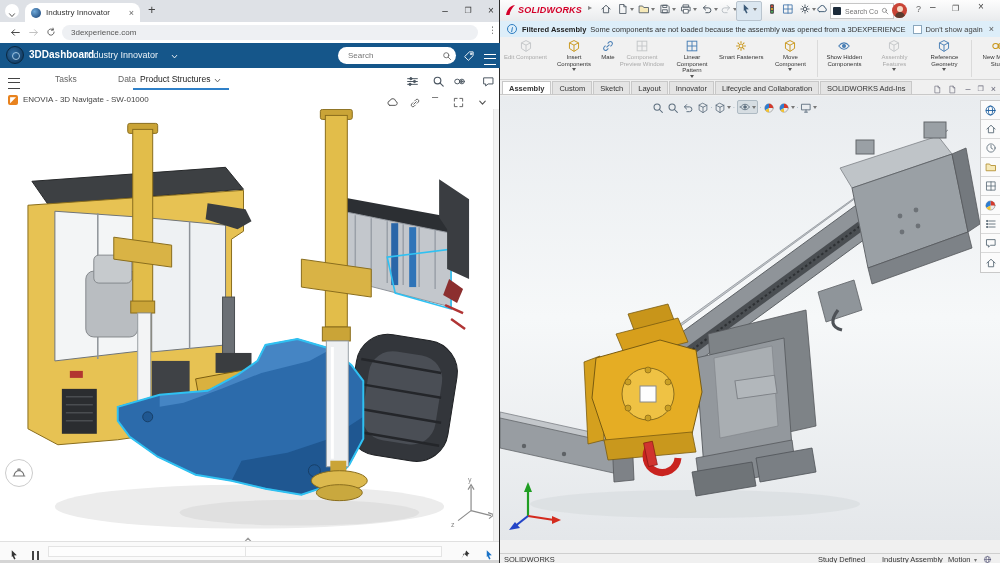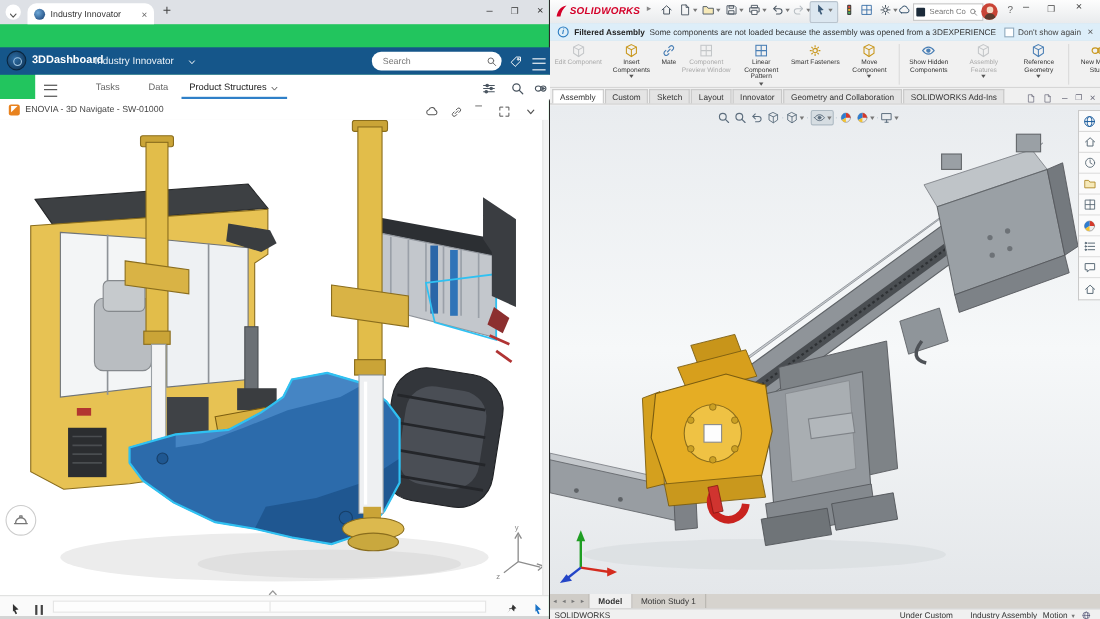--- a/index.html
+++ b/index.html
@@ -1,42 +1,42 @@
 <!DOCTYPE html>
 <html><head>
 <meta charset="utf-8">
 <style>
   html,body{margin:0;padding:0;background:#222;}
   #stage{position:relative;width:1000px;height:563px;overflow:hidden;background:#fff;
          font-family:"Liberation Sans",sans-serif;-webkit-font-smoothing:antialiased;}
   .abs{position:absolute;}
   svg.ic{display:inline-block;vertical-align:middle;fill:none;stroke-linecap:round;stroke-linejoin:round;}
   
-  .browser{position:absolute;left:0;top:0;width:499px;height:563px;border-right:1px solid #2a2a2a;background:#22c55e;}
+  .browser{position:absolute;left:0;top:0;width:499px;height:563px;border-right:1px solid #2a2a2a;background:#ef4444;}
   .tabstrip{position:absolute;left:0;top:0;width:100%;height:22px;background:#dee1e6;}
   .tabchev{position:absolute;left:5px;top:4px;width:14px;height:14px;border-radius:50%;background:#fff;color:#555;text-align:center;}
   .btab{position:absolute;left:25px;top:3px;width:115px;height:19px;background:#fff;border-radius:8px 8px 0 0;display:flex;align-items:center;padding:0 6px;box-sizing:border-box;}
   .fav{width:10px;height:10px;border-radius:50%;background:radial-gradient(circle at 35% 35%,#6ea8d8,#123a6e);flex:0 0 auto;}
   .btab-t{font-size:8px;color:#333;margin-left:5px;flex:1;white-space:nowrap;overflow:hidden;}
   .btab-x{font-size:9px;color:#666;margin-left:3px;}
   .newtab{position:absolute;left:148px;top:2px;font-size:13px;color:#444;}
   .bwin{position:absolute;top:0;height:22px;line-height:22px;font-size:10px;color:#333;text-align:center;width:20px;}
   .addrrow{position:absolute;left:0;top:22px;width:100%;height:21px;background:#fff;border-bottom:1px solid #e3e3e3;}
   .navbtn{position:absolute;top:3px;font-size:11px;color:#444;}
   .urlpill{position:absolute;left:62px;top:3px;width:416px;height:15px;border-radius:8px;background:#eef0f3;font-size:8px;color:#555;line-height:15px;padding-left:9px;box-sizing:border-box;}
   .bluebar{position:absolute;left:0;top:43px;width:100%;height:25px;background:#15568a;padding-left:20px;}
   .cmplogo{position:absolute;left:6px;top:3px;width:18px;height:18px;border-radius:50%;background:radial-gradient(circle at 40% 40%,#2e6da4,#0b2e4f);border:1px solid #0a2740;box-sizing:border-box;}
   .cmplogo:after{content:"";position:absolute;left:5px;top:5px;width:6px;height:6px;border-radius:50%;border:1px solid #9fc4e0;}
   .brand{position:absolute;left:29px;top:6px;font-size:10px;font-weight:bold;color:#fff;}
   .ctx{position:absolute;left:86px;top:7px;font-size:9px;color:#eaf2f8;}
   .srchpill{position:absolute;left:338px;top:4px;width:118px;height:17px;border-radius:9px;background:#fff;display:flex;align-items:center;}
   .srchpill input{border:none;outline:none;background:transparent;font-size:8px;color:#444;width:92px;margin-left:8px;font-family:"Liberation Sans",sans-serif;}
   .hamb{display:inline-block;width:12px;height:9px;border-top:1.6px solid currentColor;border-bottom:1.6px solid currentColor;position:relative;}
   .hamb:after{content:"";position:absolute;left:0;top:2.8px;width:100%;height:1.6px;background:currentColor;}
-  .navrow{position:absolute;left:0;top:68px;width:100%;height:22px;background:#fff;border-bottom:1px solid #a3a3a3;margin-left:32px;}
+  .navrow{position:absolute;left:0;top:68px;width:100%;height:22px;background:#fff;border-bottom:1px solid #a3a3a3;}
   .ntab{position:absolute;top:6px;font-size:8.5px;color:#666;}
   .ntab.act{color:#222;}
   .nuline{position:absolute;left:133px;top:19.5px;width:96px;height:2.5px;background:#2f80c8;}
   .nico{position:absolute;top:4px;color:#4a5560;}
   .widgetbar{position:absolute;left:0;top:90px;width:100%;height:19px;background:#fff;border-bottom:1px solid #ededed;}
   .wicon{position:absolute;left:8px;top:5px;width:10px;height:10px;background:#e8821e;border-radius:2px;color:#fff;font-size:7px;line-height:10px;text-align:center;font-weight:bold;}
   .wtitle{position:absolute;left:23px;top:5px;font-size:8px;color:#444;}
   .wico{position:absolute;top:3px;color:#555;}
   .viewport{position:absolute;left:0;top:109px;width:499px;height:432px;background:#fff;overflow:hidden;}
   .pscroll{position:absolute;right:0;top:0;width:5px;height:100%;background:#f3f3f3;border-left:1px solid #e6e6e6;}
@@ -71,21 +71,21 @@
   .rbtn{display:flex;flex-direction:column;align-items:center;padding:1px 2px;max-width:46px;flex:0 0 auto;}
   .rbtn .lab{font-size:6px;line-height:1.12;color:#333;text-align:center;margin-top:1px;}
   .rbtn.dis .lab{color:#aaa;}
   .rbtn.dis svg{opacity:.38;}
   .ri{width:14px;height:14px;flex:0 0 auto;}
   .ry{color:#c9971c;} .rb{color:#4a7fb5;} .rgr{color:#7b8288;}
   .dda{width:0;height:0;border-left:2.5px solid transparent;border-right:2.5px solid transparent;border-top:3px solid #555;margin:1px auto 0;}
   .rsep{width:1px;background:#dadada;margin:2px 1.5px;flex:0 0 auto;}
   .swtabs{position:absolute;left:0;top:80px;width:100%;height:15px;background:#f0f0f0;border-bottom:1px solid #c9c9c9;display:flex;align-items:flex-end;padding-left:2px;box-sizing:border-box;}
   .cmtab{font-size:7.5px;color:#333;background:#e4e4e4;border:1px solid #c8c8c8;border-bottom:none;padding:1.5px 6px;margin-right:1px;white-space:nowrap;}
-  .cmtab.act{background:#fff;font-weight:normal;}
+  .cmtab.act{background:#fff;font-weight:bold;}
   .swtabctl{margin-left:auto;display:flex;align-items:center;color:#667;padding-right:4px;}
   .swview{position:absolute;left:0;top:96px;width:100%;height:444px;background:linear-gradient(180deg,#e9ecef 0%,#f6f8f9 50%,#e4e7ea 100%);overflow:hidden;}
   .hud{position:absolute;left:152px;top:2px;display:flex;align-items:center;color:#5d6e7e;}
   .hud .sp{color:#9fb0bd;font-size:7px;margin:0 1.5px;}
   .hudbox{background:#d6dde2;border:1px solid #aebac3;border-radius:2px;display:flex;align-items:center;padding:0 1px;}
   .taskpane{position:absolute;right:0;top:4px;width:19px;background:#f4f4f4;border:1px solid #c9c9c9;border-right:none;}
   .tpc{width:100%;height:19px;border-bottom:1px solid #d9d9d9;display:flex;align-items:center;justify-content:center;color:#5b6b77;box-sizing:border-box;background:#fbfbfb;}
   .swdoctabs{position:absolute;left:0;top:540px;width:100%;height:13px;background:#d6d3ce;display:flex;align-items:stretch;}
   .dnav{display:flex;align-items:center;padding:0 2px;border-right:1px solid #b9b6b1;color:#777;font-size:5px;letter-spacing:1px;background:#cfccc7;}
   .dtab{font-size:7.5px;color:#333;padding:1px 8px;border-right:1px solid #b9b6b1;display:flex;align-items:center;}
@@ -282,20 +282,33 @@
       <span class="fav"></span>
       <span class="btab-t">Industry Innovator</span>
       <span class="btab-x">×</span>
     </div>
     <span class="newtab">+</span>
     <span class="bwin" style="left:435px">–</span>
     <span class="bwin" style="left:458px;font-size:8px">❐</span>
     <span class="bwin" style="left:481px">×</span>
   </div>
 
+  <div class="addrrow">
+    <span class="navbtn" style="left:10px;color:#444"><svg class="ic" width="11" height="11">
+            <use href="#s-arrow"></use>
+          </svg></span>
+    <span class="navbtn" style="left:28px;color:#c0c0c0"><svg class="ic" width="11" height="11" style="transform:rotate(180deg)">
+            <use href="#s-arrow"></use>
+          </svg></span>
+    <span class="navbtn" style="left:46px;color:#444"><svg class="ic" width="10" height="10">
+            <use href="#s-reload"></use>
+          </svg></span>
+    <div class="urlpill">3dexperience.com</div>
+    <span class="navbtn" style="left:488px;color:#555;font-size:9px">⋮</span>
+  </div>
 
   <div class="bluebar">
     <div class="cmplogo"></div>
     <span class="brand">3DDashboard</span>
     <span class="ctx"><span>Industry Innovator</span></span>
     <svg class="ic abs" style="left:170px;top:9px;color:#fff" width="9" height="9">
           <use href="#s-chev"></use>
         </svg>
     <div class="srchpill">
       <input placeholder="Search" style="">
@@ -305,21 +318,21 @@
     </div>
     <svg class="ic abs" style="left:463px;top:7px;color:#fff" width="12" height="12">
           <use href="#s-tag"></use>
         </svg>
     <span class="abs" style="left:484px;top:8px;color:#fff"><span class="hamb"></span></span>
   </div>
 
   <div class="navrow">
     <span class="abs" style="left:8px;top:7px;color:#444"><span class="hamb"></span></span>
     <span class="ntab" style="left:55px">Tasks</span>
-    <span class="ntab" style="left:103px">Data</span>
+    <span class="ntab" style="left:118px">Data</span>
     <span class="ntab act" style="left:140px">Product Structures</span>
     <svg class="ic abs" style="left:213px;top:8px;color:#555" width="9" height="9">
           <use href="#s-chev"></use>
         </svg>
     <div class="nuline"></div>
     <span class="nico" style="left:406px"><svg class="ic" width="13" height="13">
             <use href="#s-sliders"></use>
           </svg></span>
     <span class="nico" style="left:432px"><svg class="ic" width="13" height="13">
             <use href="#s-mag"></use>
@@ -644,21 +657,21 @@
         </span>
 
   </div>
 
   <div class="swtabs">
     <span class="cmtab act">Assembly</span>
     <span class="cmtab">Custom</span>
     <span class="cmtab">Sketch</span>
     <span class="cmtab">Layout</span>
     <span class="cmtab">Innovator</span>
-    <span class="cmtab">Geometry and Collaboration</span>
+    <span class="cmtab">Lifecycle and Collaboration</span>
     <span class="cmtab">SOLIDWORKS Add-Ins</span>
     <span class="swtabctl">
       <svg class="ic" width="9" height="9" style="margin-right:6px">
             <use href="#s-doc"></use>
           </svg>
       <svg class="ic" width="9" height="9" style="margin-right:8px">
             <use href="#s-doc"></use>
           </svg>
       <span style="font-size:9px;margin-right:7px">–</span>
       <span style="font-size:7px;margin-right:7px">❐</span>
@@ -819,29 +832,24 @@
             </svg>
           </div>
       <div class="tpc" style="border-bottom:none">
             <svg class="ic" width="12" height="12">
               <use href="#s-home"></use>
             </svg>
           </div>
     </div>
   </div>
 
-  <div class="swdoctabs">
-    <span class="dnav">◄ ◄ ► ►</span>
-    <span class="dtab act">Model</span>
-    <span class="dtab">Motion Study 1</span>
-  </div>
 
   <div class="swstatus">
     <span style="left:4px">SOLIDWORKS</span>
-    <span style="left:318px">Under Custom</span>
+    <span style="left:318px">Study Defined</span>
     <span style="left:382px">Industry Assembly</span>
     <span style="left:448px">Motion</span>
     <span style="left:474px;top:1.5px;color:#777;font-size:6px">▾</span>
     <span style="left:483px;top:0.5px;color:#557"><svg class="ic" width="9" height="9">
             <use href="#s-globe"></use>
           </svg></span>
   </div>
 
 </section>
 </div>

